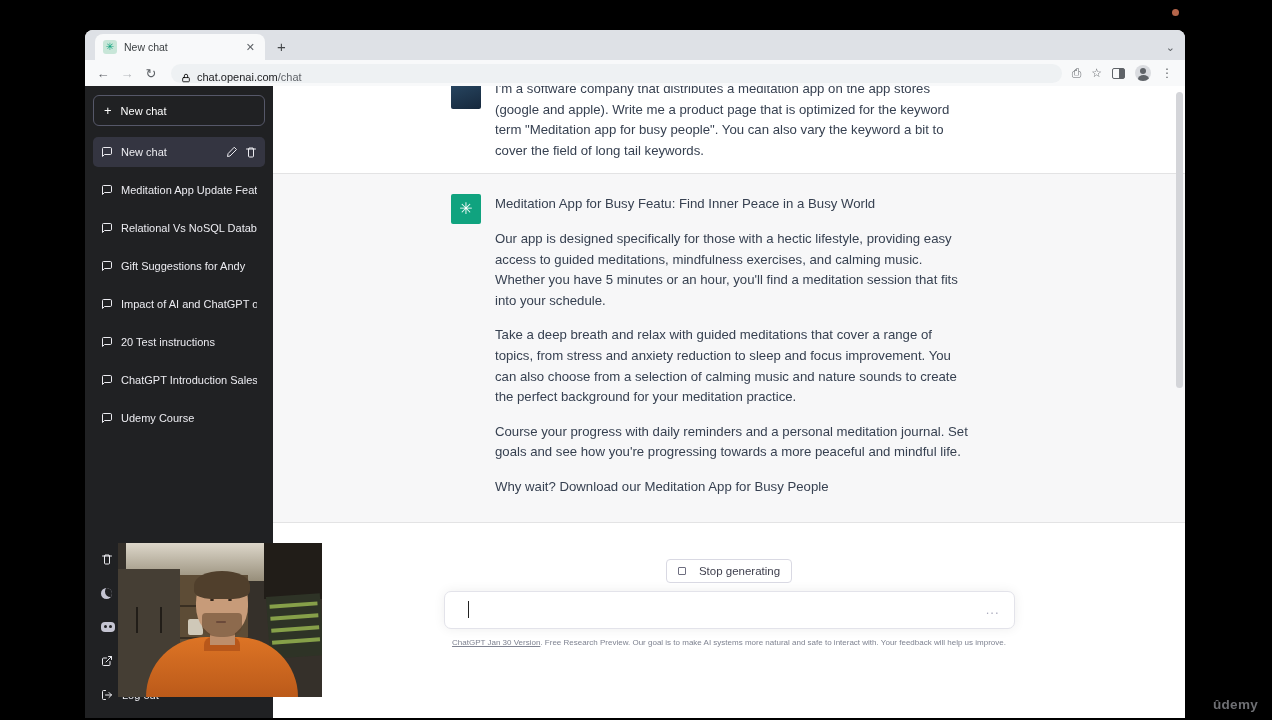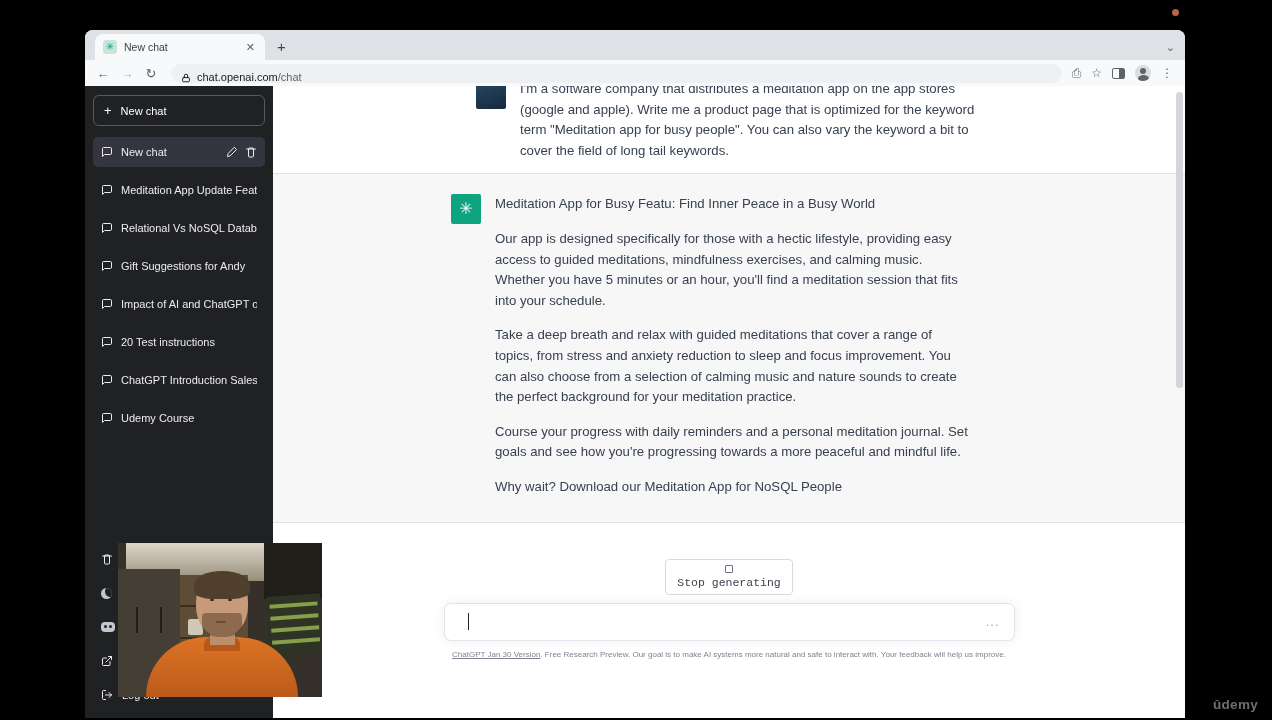--- a/index.html
+++ b/index.html
@@ -75,30 +75,30 @@
   .main { flex:1 1 auto; background:#fff; position:relative; overflow:hidden; }
   .msg-row { width:100%; }
   .msg-inner { width:520px; margin:0 auto; display:flex; gap:14px;
                transform:translateX(-18px); }
   .avatar { width:30px; height:30px; border-radius:2px; flex:0 0 auto; }
   .avatar.user { background:linear-gradient(160deg,#2a4a66,#16283c); }
   .avatar.ai { background:#10a37f; color:#fff; font-size:16px; line-height:30px; text-align:center; }
   .msg-text { font-size:13.2px; line-height:20.6px; color:#374151; flex:1 1 auto; }
   .msg-text p { margin:0 0 14px; }
   .msg-text p:last-child { margin-bottom:0; }
-  .row-user { padding:0 0 12px; overflow:hidden;margin-left:25px; }
+  .row-user { padding:0 0 12px; overflow:hidden; }
   .row-user .msg-text { margin-top:-7px; }
   .row-user .avatar { margin-top:-7px; }
   .row-ai { background:#f7f7f8; border-top:1px solid rgba(0,0,0,.08);
             border-bottom:1px solid rgba(0,0,0,.08); padding:20px 0 24px; }
 
   .stop-row { margin-top:36px; text-align:center; }
-  .stop-btn { display:inline-flex; align-items:center; gap:3px; border:1px solid #d9d9e3;
+  .stop-btn { display:inline-flex; align-items:center; gap:13px; border:1px solid #d9d9e3;
               background:#fff; border-radius:4px; padding:5px 11px; font-size:11.5px;
-              color:#40414f; font-family:Liberation Mono, monospace;flex-direction:column; }
+              color:#40414f; font-family:Liberation Sans, sans-serif; }
   .stop-ico { width:8px; height:8px; border:1.5px solid #6e6e80; border-radius:1px; }
 
   .input-box { width:571px; margin:8px auto 0; height:38px; background:#fff;
                border:1px solid #e3e3ea; border-radius:7px;
                box-shadow:0 0 12px rgba(0,0,0,.07); display:flex; align-items:center;
                padding:0 14px 0 23px; }
   .caret { width:1.5px; height:17px; background:#222; animation:blink 1.1s steps(1) infinite; }
   @keyframes blink { 50% { opacity:0; } }
   .dots { margin-left:auto; color:#acacbe; font-size:13px; letter-spacing:1px; }
 
@@ -285,21 +285,21 @@
       </div>
 
       <div class="msg-row row-ai">
         <div class="msg-inner">
           <div class="avatar ai">✳</div>
           <div class="msg-text">
             <p>Meditation App for Busy Featu: Find Inner Peace in a Busy World</p>
             <p>Our app is designed specifically for those with a hectic lifestyle, providing easy access to guided meditations, mindfulness exercises, and calming music. Whether you have 5 minutes or an hour, you'll find a meditation session that fits into your schedule.</p>
             <p>Take a deep breath and relax with guided meditations that cover a range of topics, from stress and anxiety reduction to sleep and focus improvement. You can also choose from a selection of calming music and nature sounds to create the perfect background for your meditation practice.</p>
             <p>Course your progress with daily reminders and a personal meditation journal. Set goals and see how you're progressing towards a more peaceful and mindful life.</p>
-            <p>Why wait? Download our Meditation App for NoSQL People</p>
+            <p>Why wait? Download our Meditation App for Busy People</p>
           </div>
         </div>
       </div>
 
       <div class="stop-row">
         <button class="stop-btn">
           <span class="stop-ico"></span>
           <span>Stop generating</span>
         </button>
       </div>

